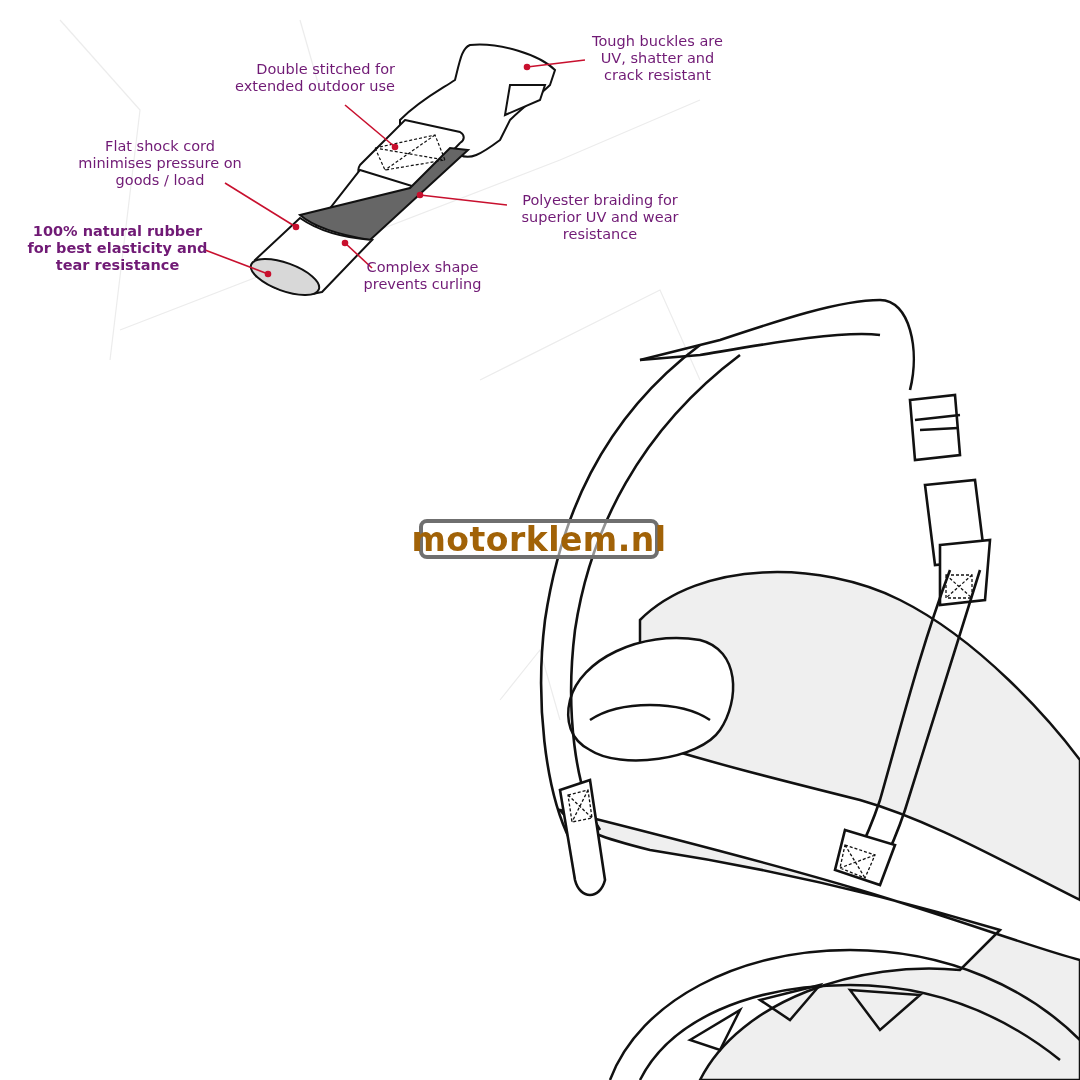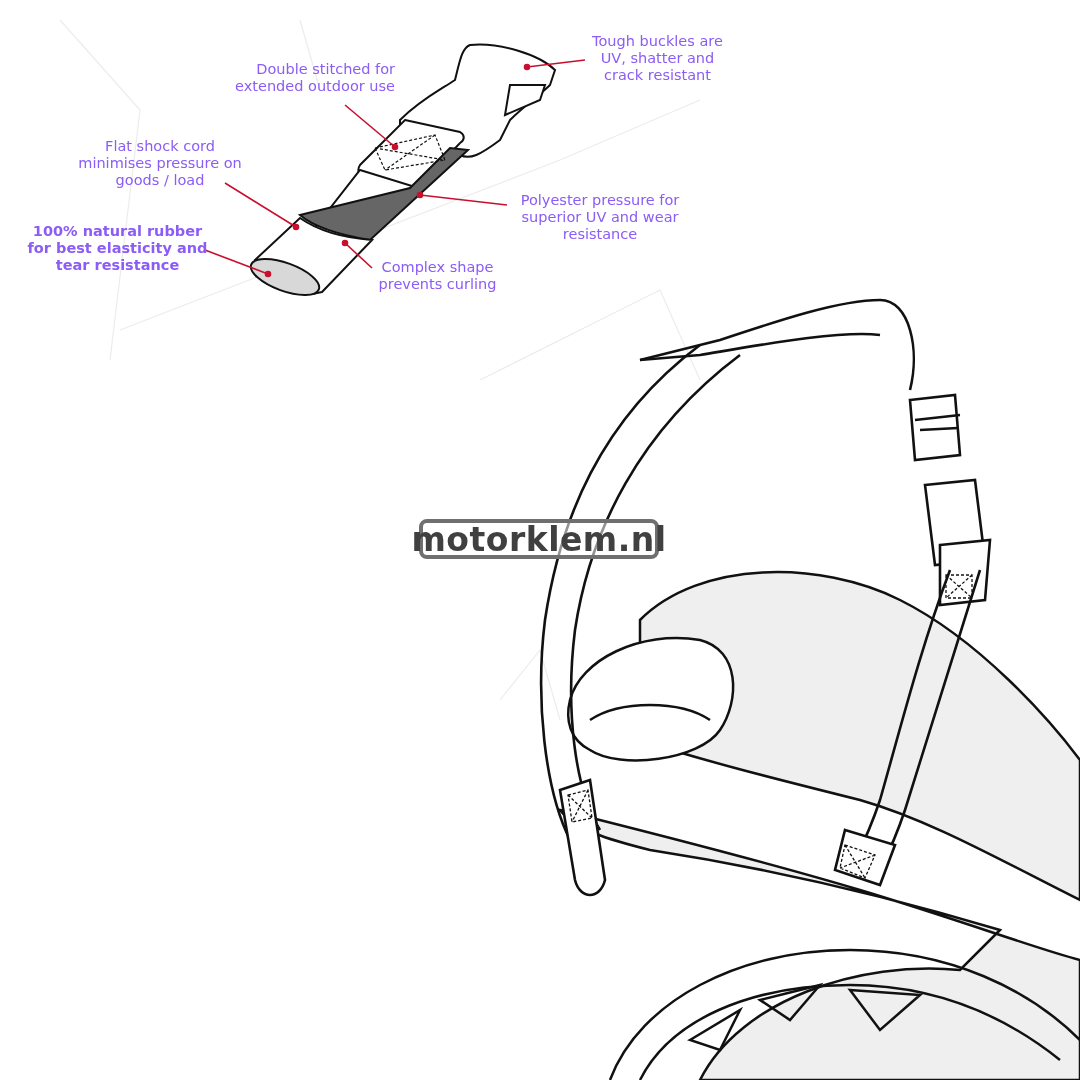--- a/index.html
+++ b/index.html
@@ -1,19 +1,19 @@
 <!DOCTYPE html>
 <html><head>
 <meta charset="utf-8">
 <style>
   html, body { margin:0; padding:0; background:#ffffff; }
   body { width:1080px; height:1080px; position:relative; overflow:hidden; font-family:"DejaVu Sans", sans-serif; }
-  .label { position:absolute; text-align:center; color:#8b5cf6; font-size:14.5px; line-height:17px; white-space:pre-line; }
+  .label { position:absolute; text-align:center; color:#701a75; font-size:14.5px; line-height:17px; white-space:pre-line; }
   svg.art { position:absolute; left:0; top:0; }
-  .watermark { position:absolute; left:419px; top:519px; width:240px; height:40px; border:4px solid #6f6f6f; border-radius:8px; box-sizing:border-box; display:flex; align-items:center; justify-content:center; font-size:33px; font-weight:bold; color:#404040; letter-spacing:0.5px; background:rgba(255,255,255,0.55); }
+  .watermark { position:absolute; left:419px; top:519px; width:240px; height:40px; border:4px solid #6f6f6f; border-radius:8px; box-sizing:border-box; display:flex; align-items:center; justify-content:center; font-size:33px; font-weight:bold; color:#a16207; letter-spacing:0.5px; background:rgba(255,255,255,0.55); }
 </style>
 </head>
 <body>
 
 <svg class="art" width="1080" height="1080" viewBox="0 0 1080 1080">
 
   <g stroke="#ececec" stroke-width="1.2" fill="none">
     <path d="M60 20 L140 110 L110 360"></path>
     <path d="M120 330 L560 160 L700 100"></path>
     <path d="M480 380 L660 290 L700 380"></path>
@@ -84,22 +84,22 @@
 </svg>
 
 <div class="label" style="left:185px;top:61px;width:210px;text-align:right;">Double stitched for
 extended outdoor use</div>
 <div class="label" style="left:575px;top:33px;width:165px;">Tough buckles are
 UV, shatter and
 crack resistant</div>
 <div class="label" style="left:65px;top:138px;width:190px;">Flat shock cord
 minimises pressure on
 goods / load</div>
-<div class="label" style="left:510px;top:192px;width:180px;">Polyester pressure for
+<div class="label" style="left:510px;top:192px;width:180px;">Polyester braiding for
 superior UV and wear
 resistance</div>
 <div class="label" style="left:25px;top:223px;width:185px;font-weight:bold;">100% natural rubber
 for best elasticity and
 tear resistance</div>
-<div class="label" style="left:365px;top:259px;width:145px;">Complex shape
+<div class="label" style="left:350px;top:259px;width:145px;">Complex shape
 prevents curling</div>
 
 <div class="watermark">motorklem.nl</div>
 
 </body></html>

